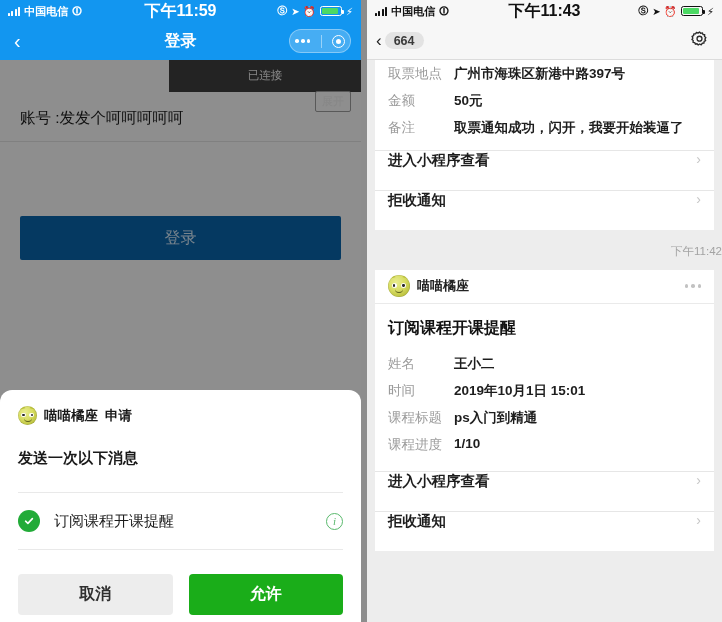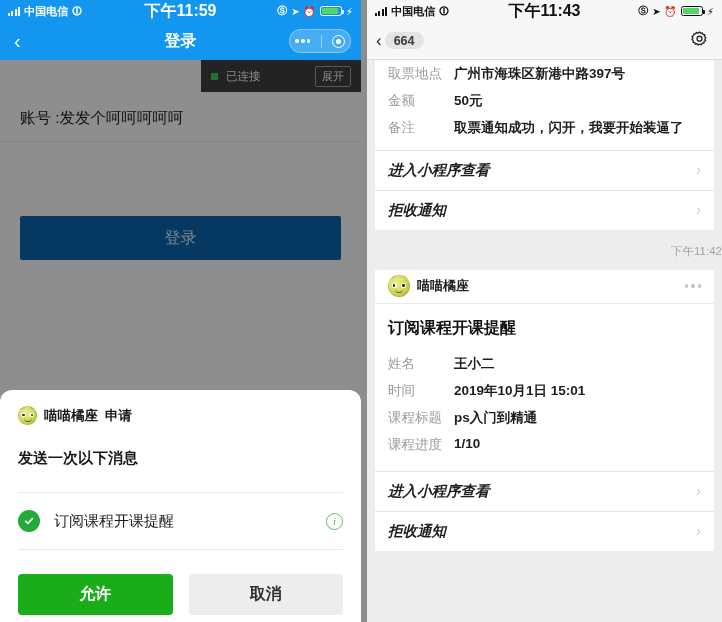--- a/index.html
+++ b/index.html
@@ -71,24 +71,25 @@
   .capsule .divider { width: .5px; height: 13px; background: rgba(255,255,255,0.45); }
   .capsule .target {
     width: 13px; height: 13px; border-radius: 50%;
     border: 1.6px solid #fff; display: flex; align-items: center; justify-content: center;
   }
   .capsule .target i { width: 5px; height: 5px; border-radius: 50%; background: #fff; display: block; }
 
   .l-body { position: relative; height: 562px; background: #f4f4f4; }
 
   .debug-bar {
-    position: absolute; top: 0; right: 0; width: 160px; height: 32px;
+    position: absolute; top: 0; right: 0; width: 192px; height: 32px;
     background: #3d3d3d; color: #e8e8e8;
     display: flex; align-items: center; padding: 0 10px; gap: 8px;
     font-size: 11.5px;
+    flex-direction: column;
   }
   .debug-dot { width: 7px; height: 7px; background: #3fc63f; display: block; }
   .debug-btn {
     margin-left: auto; border: 1px solid #9a9a9a; border-radius: 2px;
     padding: 2px 6px; font-size: 11px; color: #e8e8e8;
   }
 
   .acct-row {
     position: absolute; top: 48px; left: 0; right: 0;
     padding: 0 20px 12px 20px; font-size: 15.5px; color: #1c1c1c;
@@ -211,23 +212,23 @@
   .card { background: #ffffff; margin: 0 8px; }
   .card.first { margin-top: 0; }
   .card-pad { padding: 0 13px; }
   .kv {
     display: flex; align-items: flex-start; padding: 4.5px 0;
     font-size: 13.5px;
   }
   .kv .k { color: #9b9b9b; width: 66px; flex: none; }
   .kv .v { color: #1d1d1d; font-weight: bold; flex: 1; }
   .card-row {
-    display: flex; align-items: center; height: 40px;
+    display: flex; height: 40px;
     padding: 0 13px; font-size: 14.5px; color: #1d1d1d;
-    border-top: .5px solid #e6e6e6; font-weight: bold; font-style: italic;
+    border-top: .5px solid #e6e6e6; font-weight: bold;
   }
   .card-row .arrow { margin-left: auto; color: #c6c6c6; font-size: 14px; font-weight: 300; }
   .time-sep {
     text-align: right; color: #a3a3a3; font-size: 11.5px;
     padding: 14px 0 11px 0;
   }
   .card-head {
     display: flex; align-items: center; gap: 7px;
     height: 34px; padding: 0 13px; border-bottom: .5px solid #eaeaea;
     font-size: 13px; color: #222; font-weight: bold;
@@ -325,25 +326,25 @@
               <path d="M2.6 6.2 L4.9 8.4 L9.4 3.6" fill="none" stroke="#ffffff" stroke-width="1.6" stroke-linecap="round" stroke-linejoin="round"></path>
             </svg>
           </span>
           <span class="msg-label">订阅课程开课提醒</span>
           <span class="info-circle">i</span>
         </div>
 
         <div class="modal-sep" style="margin-top:0"></div>
 
         <div class="modal-actions">
+          <div class="btn btn-cancel">
+            <span>取消</span>
+          </div>
           <div class="btn btn-allow">
             <span>允许</span>
-          </div>
-          <div class="btn btn-cancel">
-            <span>取消</span>
           </div>
         </div>
 
       </div>
 
     </div>
   </div>
 
   <div class="right-screen">
 

